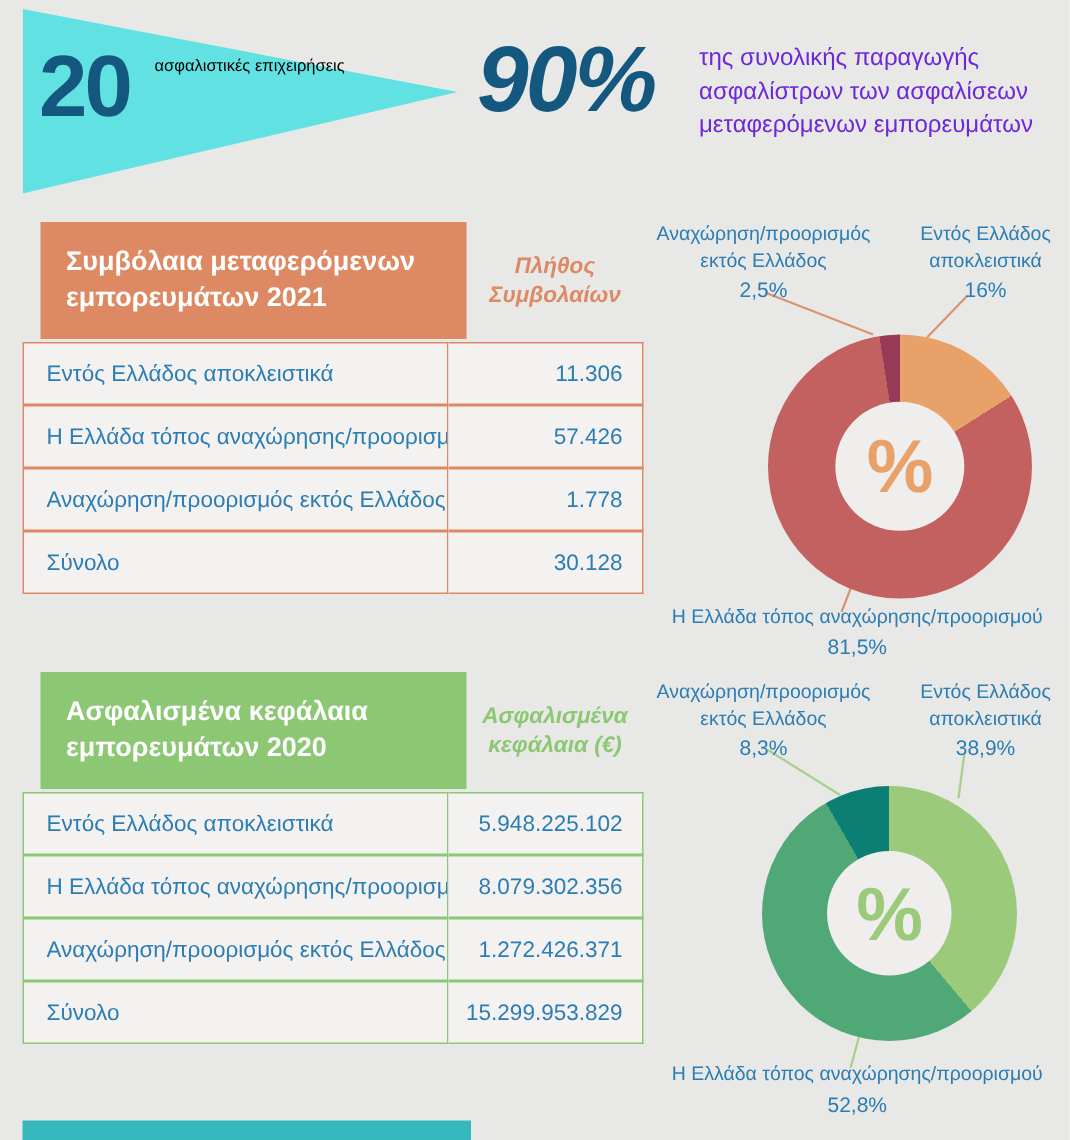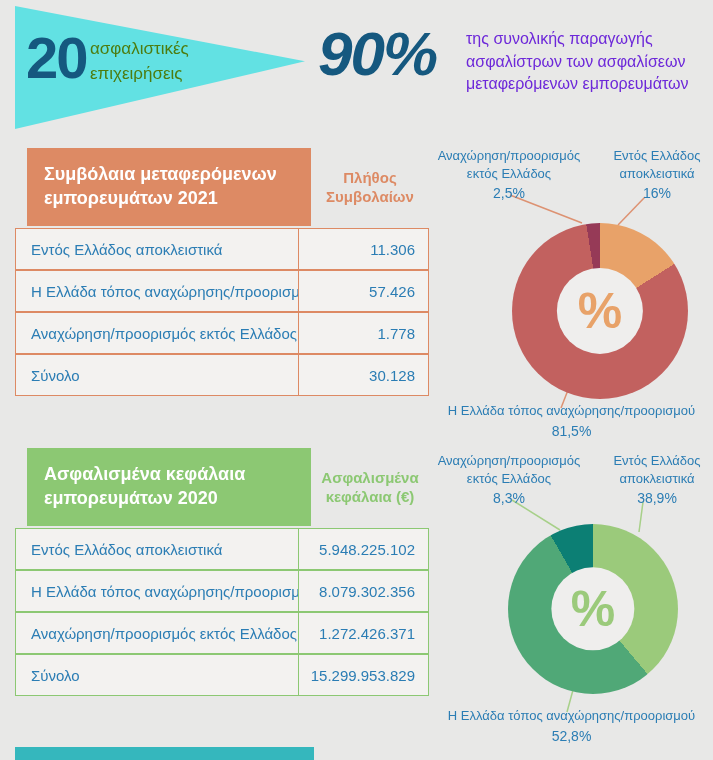--- a/index.html
+++ b/index.html
@@ -14,22 +14,22 @@
   .triangle {
     position:absolute; left:15px; top:6px; width:290px; height:123px;
     background:var(--accent,#62e1e3);
     clip-path:polygon(0 0, 100% 45%, 0 100%);
   }
   .big-num {
     position:absolute; left:26px; top:24px;
     font-size:58px; font-weight:bold; color:#15587f; letter-spacing:-2px;
   }
   .num-caption {
-    position:absolute; left:90px; top:37px; width:130px;
-    font-size:17px; line-height:1.45; color:#4d7c0f;
+    position:absolute; left:103px; top:37px; width:130px;
+    font-size:11px; line-height:1.45; color:#000000;
   }
   .big-pct {
     position:absolute; left:318px; top:18px;
     font-size:62px; font-weight:bold; color:#15587f; letter-spacing:-2px;font-style:italic;
   }
   .banner-desc {
     position:absolute; left:466px; top:28px; width:247px;
     font-size:16px; line-height:1.42; color:#6d28d9;
   }
 
@@ -39,21 +39,21 @@
   #table2 { top:448px; }
   .t-head { display:flex; height:78px;margin-left:12px; }
   .t-title {
     width:284px; background:var(--accent); color:#ffffff;
     font-size:18px; font-weight:bold; line-height:1.32;
     display:flex; align-items:center; padding:0 22px 0 17px;
   }
   .t-vhead {
     flex:1; color:var(--accent); font-weight:bold; font-size:15px;
     display:flex; align-items:center; justify-content:center;
-    text-align:center; line-height:1.3; padding:0 6px;
+    text-align:center; line-height:1.3; padding:0 6px;font-style:italic;
   }
   .t-body { margin-top:2px; }
   .t-row { display:flex; height:42px; }
   .t-cell-label {
     width:284px; border:1px solid var(--accent); background:#f3f2f0;
     color:#2b7db4; font-size:15px; display:flex; align-items:center;
     padding-left:15px; white-space:nowrap; overflow:hidden;
   }
   .t-cell-value {
     flex:1; border:1px solid var(--accent); border-left:none; background:#f3f2f0;

